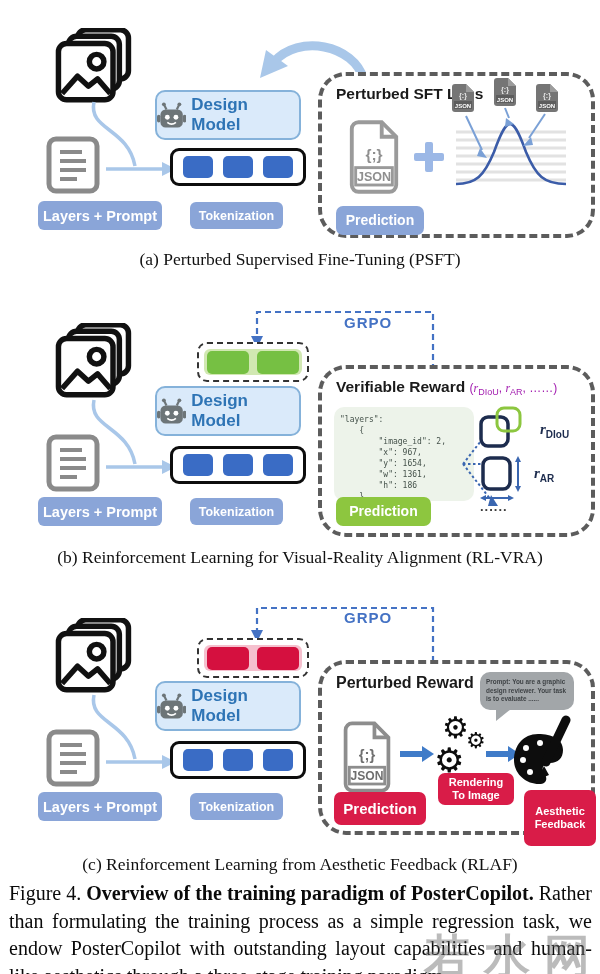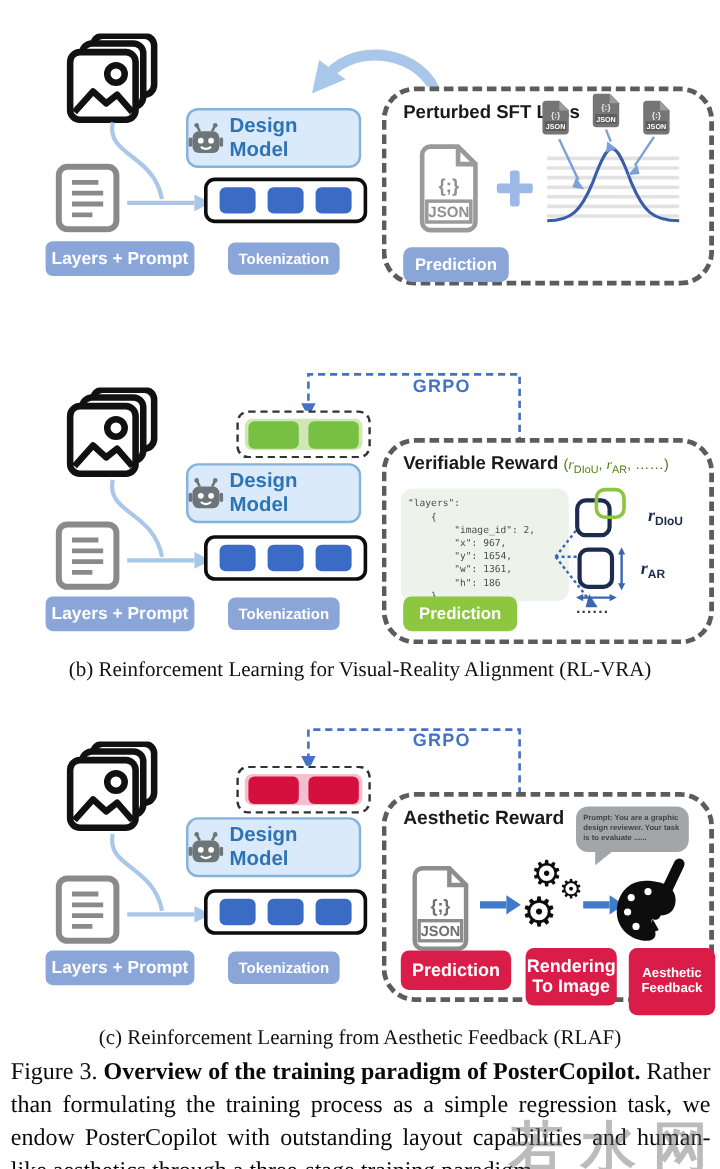--- a/index.html
+++ b/index.html
@@ -167,20 +167,21 @@
           <line x1="97" y1="36" x2="81" y2="60"></line>
       </g>
       <polygon points="32,70 39,80 29,78" fill="#7aa0d6"></polygon>
       <polygon points="58,40 66,46 57,49" fill="#7aa0d6"></polygon>
       <polygon points="83,59 75,68 85,67" fill="#7aa0d6"></polygon>
     </svg>
 
     <div class="btn" style="left:14px;top:130px;width:88px;height:29px;font-size:14px;background:#8aa5d8">Prediction</div>
   </div>
 
+  <div class="panel-caption" style="top:229px">(a) Perturbed Supervised Fine-Tuning (PSFT)</div>
 
   <svg class="abs" style="left:243px;top:282px" width="200" height="70" viewBox="0 0 200 70">
     <path d="M190 68 V10 H14 V36" fill="none" stroke="#4472c4" stroke-width="2.2" stroke-dasharray="6 4"></path>
     <polygon points="8,34 14,46 20,34" fill="#4472c4"></polygon>
   </svg>
   <div class="grpo-label" style="left:344px;top:294px">GRPO</div>
 
   <div class="out-box" style="left:197px;top:322px">
     <div class="out-glow glow-green"></div>
     <span class="otok otok-green"></span>
@@ -230,21 +231,21 @@
     <span class="tok"></span>
     <span class="tok"></span>
   </div>
 
   <div class="pill" style="left:38px;top:477px;width:124px;height:29px;font-size:14.5px">Layers + Prompt</div>
   <div class="pill" style="left:190px;top:478px;width:93px;height:27px;font-size:12.5px">Tokenization</div>
 
   <div class="dashed-box" style="left:318px;top:345px;width:277px;height:172px">
     <div class="box-title" style="left:14px;top:9px">
       <span>Verifiable Reward</span>
-      <span style="font-weight:normal;font-size:12px;color:#4d7c0f">
+      <span style="font-weight:normal;font-size:12px;color:#a21caf">
         <span>(</span><i style="font-family:'Liberation Serif',serif">r</i><sub style="font-size:9px">DIoU</sub><span>, </span><i style="font-family:'Liberation Serif',serif">r</i><sub style="font-size:9px">AR</sub><span>, </span><span>……</span><span>)</span>
       </span>
     </div>
 
     <div class="code-block" style="left:12px;top:38px;width:128px;height:80px"><div>"layers":</div><div>    {</div><div>        "image_id": 2,</div><div>        "x": 967,</div><div>        "y": 1654,</div><div>        "w": 1361,</div><div>        "h": 186</div><div>    }</div></div>
 
     <div class="btn btn-green" style="left:14px;top:128px;width:95px;height:29px;font-size:14px">Prediction</div>
 
     <svg class="abs" style="left:133px;top:45px" width="50" height="105" viewBox="0 0 50 105">
       <g stroke="#3a66b0" stroke-width="2" stroke-dasharray="2.5 2.5">
@@ -332,21 +333,21 @@
   <div class="token-strip" style="left:170px;top:721px">
     <span class="tok"></span>
     <span class="tok"></span>
     <span class="tok"></span>
   </div>
 
   <div class="pill" style="left:38px;top:772px;width:124px;height:29px;font-size:14.5px">Layers + Prompt</div>
   <div class="pill" style="left:190px;top:773px;width:93px;height:27px;font-size:12.5px">Tokenization</div>
 
   <div class="dashed-box" style="left:318px;top:640px;width:277px;height:175px">
-    <div class="box-title" style="left:14px;top:10px;font-size:16px">Aesthetic Reward</div>
+    <div class="box-title" style="left:14px;top:10px;font-size:16px">Perturbed Reward</div>
 
     <div class="bubble" style="left:158px;top:8px">Prompt: You are a graphic design reviewer. Your task is to evaluate ......</div>
 
     <svg class="abs" style="left:18px;top:56px" width="54" height="74" viewBox="0 0 58 78">
       <path d="M6 10 a7 7 0 0 1 7-7 h24 l15 15 v50 a7 7 0 0 1 -7 7 h-32 a7 7 0 0 1 -7 -7 z" fill="#fff" stroke="#8d8d8d" stroke-width="4"></path>
       <path d="M37 3 v15 h15" fill="none" stroke="#8d8d8d" stroke-width="4"></path>
       <text x="29" y="42" font-size="16" font-weight="bold" fill="#6f6f6f" text-anchor="middle">{;}</text>
       <rect x="10" y="50" width="38" height="18" fill="#fff" stroke="#8d8d8d" stroke-width="3"></rect>
       <text x="29" y="64" font-size="13" font-weight="bold" fill="#6f6f6f" text-anchor="middle">JSON</text>
     </svg>
@@ -371,34 +372,34 @@
       <path d="M28 20 C13 20 4 32 4 46 C4 60 16 70 29 70 C37 70 38 64 34 59 C31 55 33 49 40 49 C48 49 53 44 53 36 C53 25 42 20 28 20 Z" fill="#0d0d0d"></path>
       <circle cx="16" cy="34" r="3" fill="#fff"></circle>
         <circle cx="13" cy="46" r="3" fill="#fff"></circle>
       <circle cx="20" cy="58" r="3" fill="#fff"></circle>
         <circle cx="30" cy="29" r="3" fill="#fff"></circle>
       <path d="M56 6 L36 48" stroke="#0d0d0d" stroke-width="9" stroke-linecap="round"></path>
       <path d="M34 52 l-7 14 l12 -5 z" fill="#0d0d0d"></path>
     </svg>
 
     <div class="btn btn-red" style="left:12px;top:128px;width:92px;height:33px;font-size:15px">Prediction</div>
-    <div class="btn btn-red" style="left:116px;top:126px;width:76px;height:48px;font-size:15px">
+    <div class="btn btn-red" style="left:116px;top:109px;width:76px;height:32px;font-size:11px">
       <span><span>Rendering</span><br>
       <span>To Image</span></span>
     </div>
     <div class="btn btn-red" style="left:202px;top:126px;width:72px;height:56px;font-size:11px">
       <span><span>Aesthetic</span><br>
       <span>Feedback</span></span>
     </div>
   </div>
 
   <div class="panel-caption" style="top:834px">(c) Reinforcement Learning from Aesthetic Feedback (RLAF)</div>
 
   <p class="fig-caption">
-    <span>Figure 3. </span><b>Overview of the training paradigm of PosterCopilot.</b><span> Rather than formulating the training process as a simple regression task, we endow PosterCopilot with outstanding layout capabilities and human-like aesthetics through a three-stage training paradigm.</span>
+    <span>Figure 4. </span><b>Overview of the training paradigm of PosterCopilot.</b><span> Rather than formulating the training process as a simple regression task, we endow PosterCopilot with outstanding layout capabilities and human-like aesthetics through a three-stage training paradigm.</span>
   </p>
 
   <div class="watermark">若水网</div>
   <div class="wm-bar" style="left:445px;top:959px;width:28px"></div>
   <div class="wm-bar" style="left:492px;top:959px;width:38px"></div>
   <div class="wm-bar" style="left:548px;top:959px;width:42px"></div>
 
 </div>
 
 </body></html>

